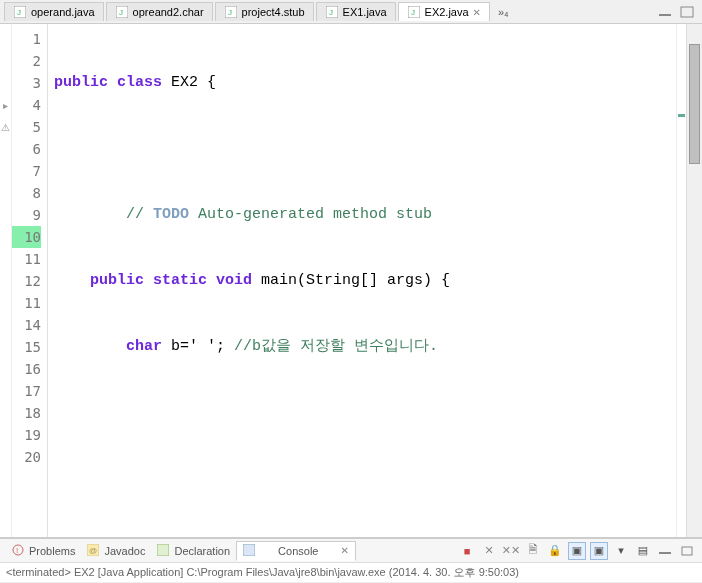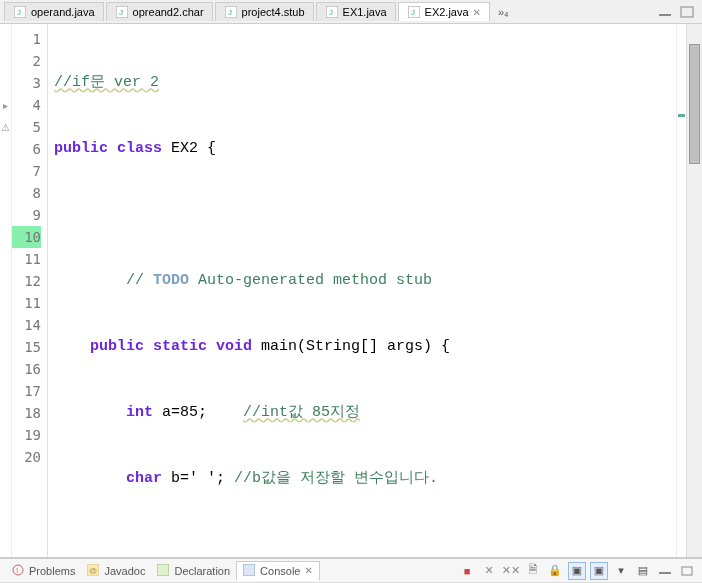--- a/index.html
+++ b/index.html
@@ -23,21 +23,21 @@
 .cm { color: #3f7f5f; }
 .todo { color: #7f9fbf; font-weight: bold; }
 .under { text-decoration: underline wavy #cc8; }
 .scroll-right { width: 16px; background: #f0f0f0; border-left: 1px solid #ddd; position: relative; }
 .scroll-right .thumb { position: absolute; top: 20px; left: 2px; right: 2px; height: 120px; background: #c0c0c0; border: 1px solid #999; }
 .overview { width: 10px; background: #fff; border-left: 1px solid #eee; position: relative; }
 .overview .mk-ov { position: absolute; left: 1px; right: 1px; height: 3px; background: #6a9; }
 .bottom-panel { border-top: 1px solid #ccc; background: #fff; }
 .views-bar { display: flex; align-items: center; padding: 2px 6px; background: #f6f6f6; border-bottom: 1px solid #ddd; height: 24px; }
 .view-tab { display: flex; align-items: center; padding: 2px 6px; font-size: 11px; color: #555; cursor: pointer; }
-.view-tab.active { background: #fff; border: 1px solid #ccc; border-bottom: 1px solid #fff; }
+.view-tab.active { background: #fff; border: 1px solid #ccc; border-bottom: 1px solid #fff; gap: 18px; }
 .vicon { width: 14px; height: 14px; margin-right: 3px; display: inline-flex; }
 .console-toolbar { margin-left: auto; display: flex; align-items: center; gap: 4px; }
 .console-toolbar .btn { width: 18px; height: 18px; display: inline-flex; align-items: center; justify-content: center; font-size: 11px; color: #555; cursor: pointer; }
 .console-toolbar .btn.boxed { border: 1px solid #9bd; background: #e4efff; }
 .console-status { padding: 2px 6px; font-size: 11px; color: #666; border-bottom: 1px solid #eee; }
 .console-out { padding: 4px 6px; font-family: Consolas, monospace; font-size: 14px; }
 svg { display: block; }
 </style>
 </head>
 <body>
@@ -143,26 +143,24 @@
     <div class="ln">11</div>
     <div class="ln">14</div>
     <div class="ln">15</div>
     <div class="ln">16</div>
     <div class="ln">17</div>
     <div class="ln">18</div>
     <div class="ln">19</div>
     <div class="ln">20</div>
   </div>
   <div class="code">
-    <div class="line"><span class="cm under">//if문 ver 2</span></div>
     <div class="line"><span class="kw">public</span> <span class="kw">class</span><span> EX2 {</span></div>
     <div class="line"></div>
     <div class="line">        <span class="cm">// </span><span class="todo">TODO</span><span class="cm"> Auto-generated method stub</span></div>
     <div class="line">    <span class="kw">public</span> <span class="kw">static</span> <span class="kw">void</span><span> main(String[] args) {</span></div>
-    <div class="line">        <span class="kw">int</span><span> a=85;    </span><span class="cm under">//int값 85지정</span></div>
     <div class="line">        <span class="kw">char</span><span> b=' '; </span><span class="cm">//b값을 저장할 변수입니다.</span></div>
     
     
     
     
     
     
     
     
     
@@ -231,13 +229,16 @@
             <rect y="5" width="12" height="2" fill="#888"></rect>
           </svg>
         </span>
       <span class="btn">
           <svg width="12" height="10">
             <rect x="1" y="1" width="10" height="8" fill="none" stroke="#888"></rect>
           </svg>
         </span>
     </div>
   </div>
+  <div class="console-status">
+    <span>&lt;terminated&gt;</span><span> EX2 [Java Application] C:\Program Files\Java\jre8\bin\javaw.exe (2014. 4. 30. 오후 9:50:03)</span>
+  </div>
 </div>
 
 </body></html>

